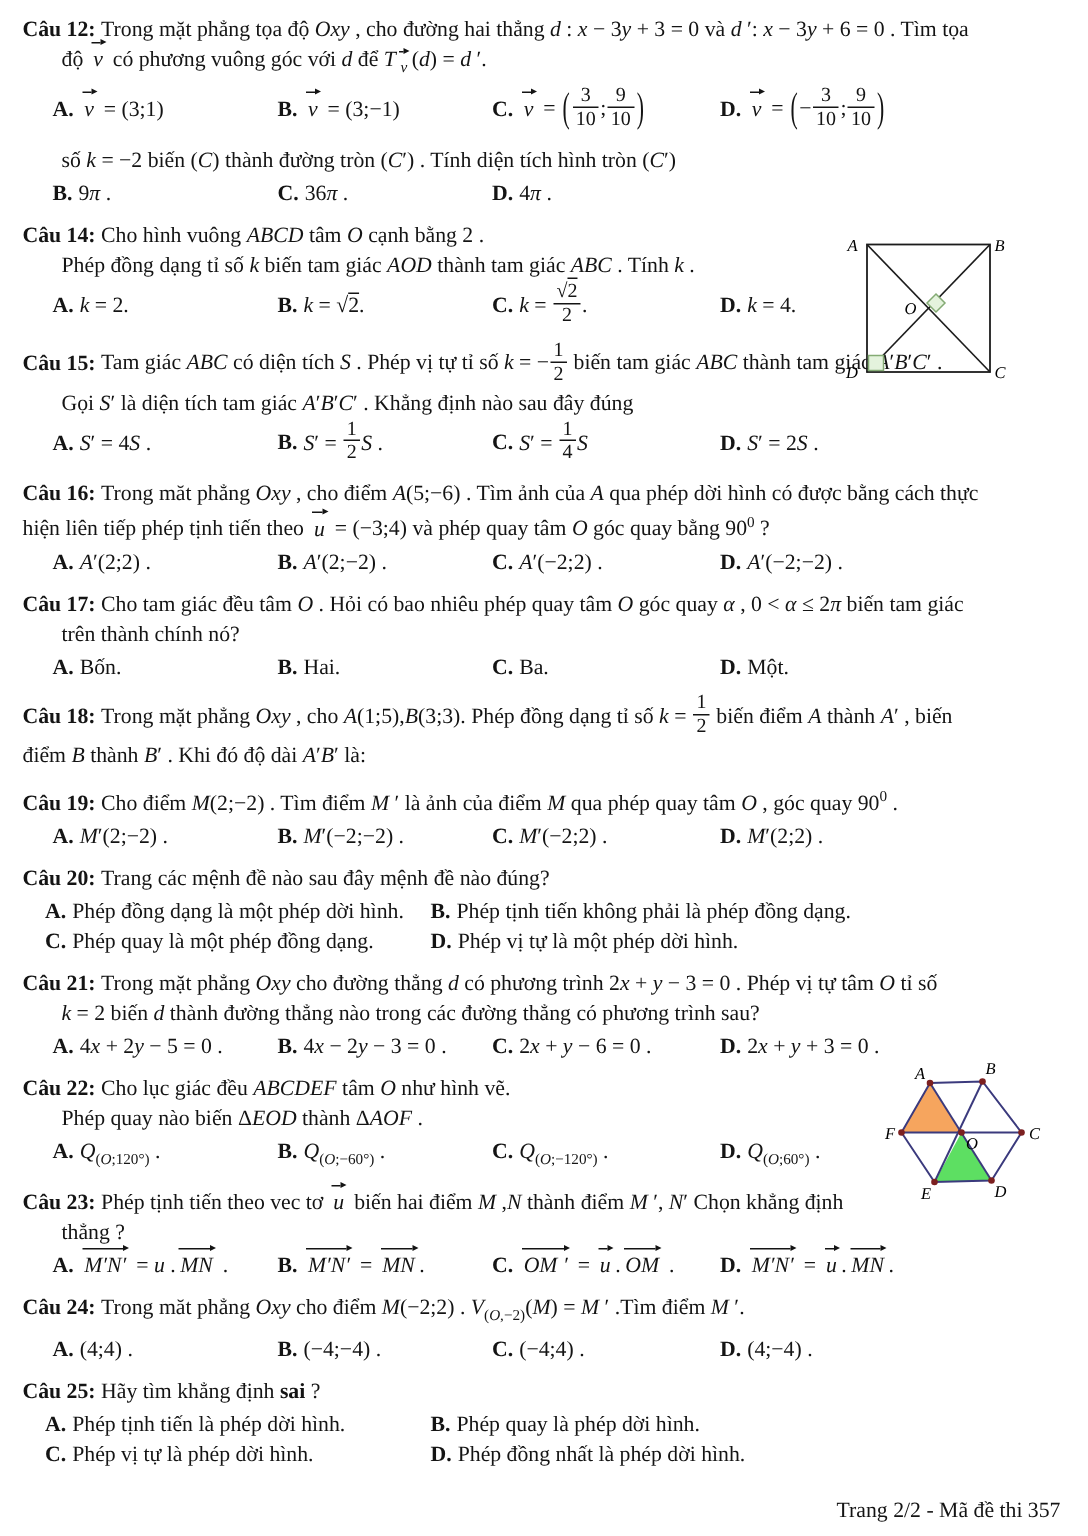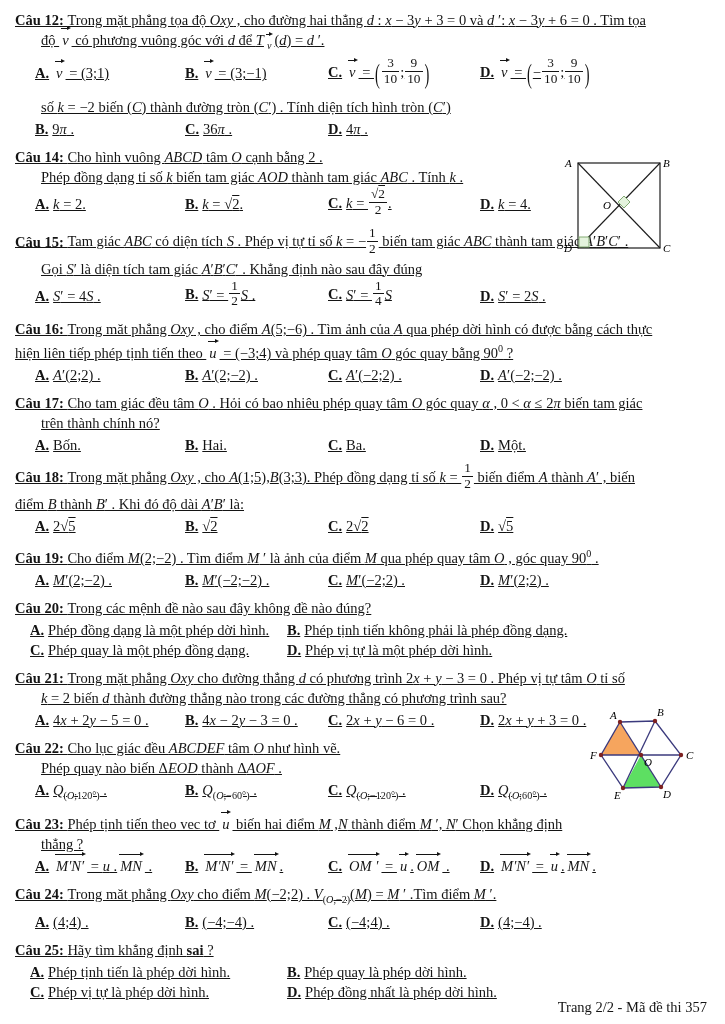--- a/index.html
+++ b/index.html
@@ -1,17 +1,17 @@
 <!DOCTYPE html>
 <html><head>
 <meta charset="utf-8">
 <style>
   html,body{margin:0;padding:0;background:#fff;}
   .page{position:relative;width:725px;height:1024px;background:#fff;overflow:hidden;
-        font-family:"Liberation Serif","DejaVu Serif",serif;color:#141414;font-size:14.5px;text-decoration:underline;}
+        font-family:"Liberation Serif","DejaVu Serif",serif;color:#141414;font-size:14.5px;}
   .content{padding:10px 8px 0 15px;}
   .q{margin-bottom:8px;}
   .qline{line-height:20px;white-space:nowrap;}
   .qline.indent{padding-left:26px;}
   .qlabel{font-weight:700;}
   .opts{display:grid;align-items:center;margin-top:2px;line-height:20px;}
   .opts.w4{grid-template-columns:150px 143px 152px auto;padding-left:20px;}
   .opts.c2{grid-template-columns:257px auto;padding-left:15px;}
   .opt{white-space:nowrap;}
   .opt .k{font-weight:700;margin-right:4px;}
@@ -117,38 +117,32 @@
           <div class="opt"><span class="k">C.</span>Ba.</div>
           <div class="opt"><span class="k">D.</span>Một.</div>
         </div>
       </div>
       <div class="q">
         <div class="qline"><b class="qlabel">Câu 18: </b><span>Trong mặt phẳng <i>Oxy</i> , cho <i>A</i>(1;5),<i>B</i>(3;3).  Phép đồng dạng tỉ số  <i>k</i> = <span class="frac">
               <span class="fn">1</span>
               <span class="fd">2</span>
             </span> biến điểm  <i>A</i>  thành  <i>A</i>′ ,  biến</span></div>
         <div class="qline">điểm  <i>B</i>  thành  <i>B</i>′ . Khi đó độ dài  <i>A</i>′<i>B</i>′  là:</div>
-        <div class="opts w4">
-          <div class="opt"><span class="k">A.</span>2√<span class="rd">5</span></div>
-          <div class="opt"><span class="k">B.</span>√<span class="rd">2</span></div>
-          <div class="opt"><span class="k">C.</span>2√<span class="rd">2</span></div>
-          <div class="opt"><span class="k">D.</span>√<span class="rd">5</span></div>
-        </div>
       </div>
       <div class="q">
         <div class="qline"><b class="qlabel">Câu 19: </b><span>Cho điểm  <i>M</i>(2;−2) . Tìm điểm <i>M</i> ′ là ảnh của điểm <i>M</i> qua phép quay tâm  <i>O</i> , góc quay  90<sup>0</sup> .</span></div>
         <div class="opts w4">
           <div class="opt"><span class="k">A.</span><i>M</i>′(2;−2) .</div>
           <div class="opt"><span class="k">B.</span><i>M</i>′(−2;−2) .</div>
           <div class="opt"><span class="k">C.</span><i>M</i>′(−2;2) .</div>
           <div class="opt"><span class="k">D.</span><i>M</i>′(2;2) .</div>
         </div>
       </div>
       <div class="q">
-        <div class="qline"><b class="qlabel">Câu 20: </b><span>Trong các mệnh đề nào sau đây không đề nào đúng?</span></div>
+        <div class="qline"><b class="qlabel">Câu 20: </b><span>Trang các mệnh đề nào sau đây mệnh đề nào đúng?</span></div>
         <div class="opts c2">
           <div class="opt"><span class="k">A.</span>Phép đồng dạng là một phép dời hình.</div>
           <div class="opt"><span class="k">B.</span>Phép tịnh tiến không phải là phép đồng dạng.</div>
           <div class="opt"><span class="k">C.</span>Phép quay là một phép đồng dạng.</div>
           <div class="opt"><span class="k">D.</span>Phép vị tự là một phép dời hình.</div>
         </div>
       </div>
       <div class="q">
         <div class="qline"><b class="qlabel">Câu 21: </b><span>Trong mặt phẳng  <i>Oxy</i>  cho đường thẳng  <i>d</i>  có phương trình  2<i>x</i> + <i>y</i> − 3 = 0 .  Phép vị tự tâm  <i>O</i>  tỉ số</span></div>
         <div class="qline indent"><i>k</i> = 2  biến  <i>d</i>  thành đường thẳng nào trong các đường thẳng có phương trình sau?</div>

